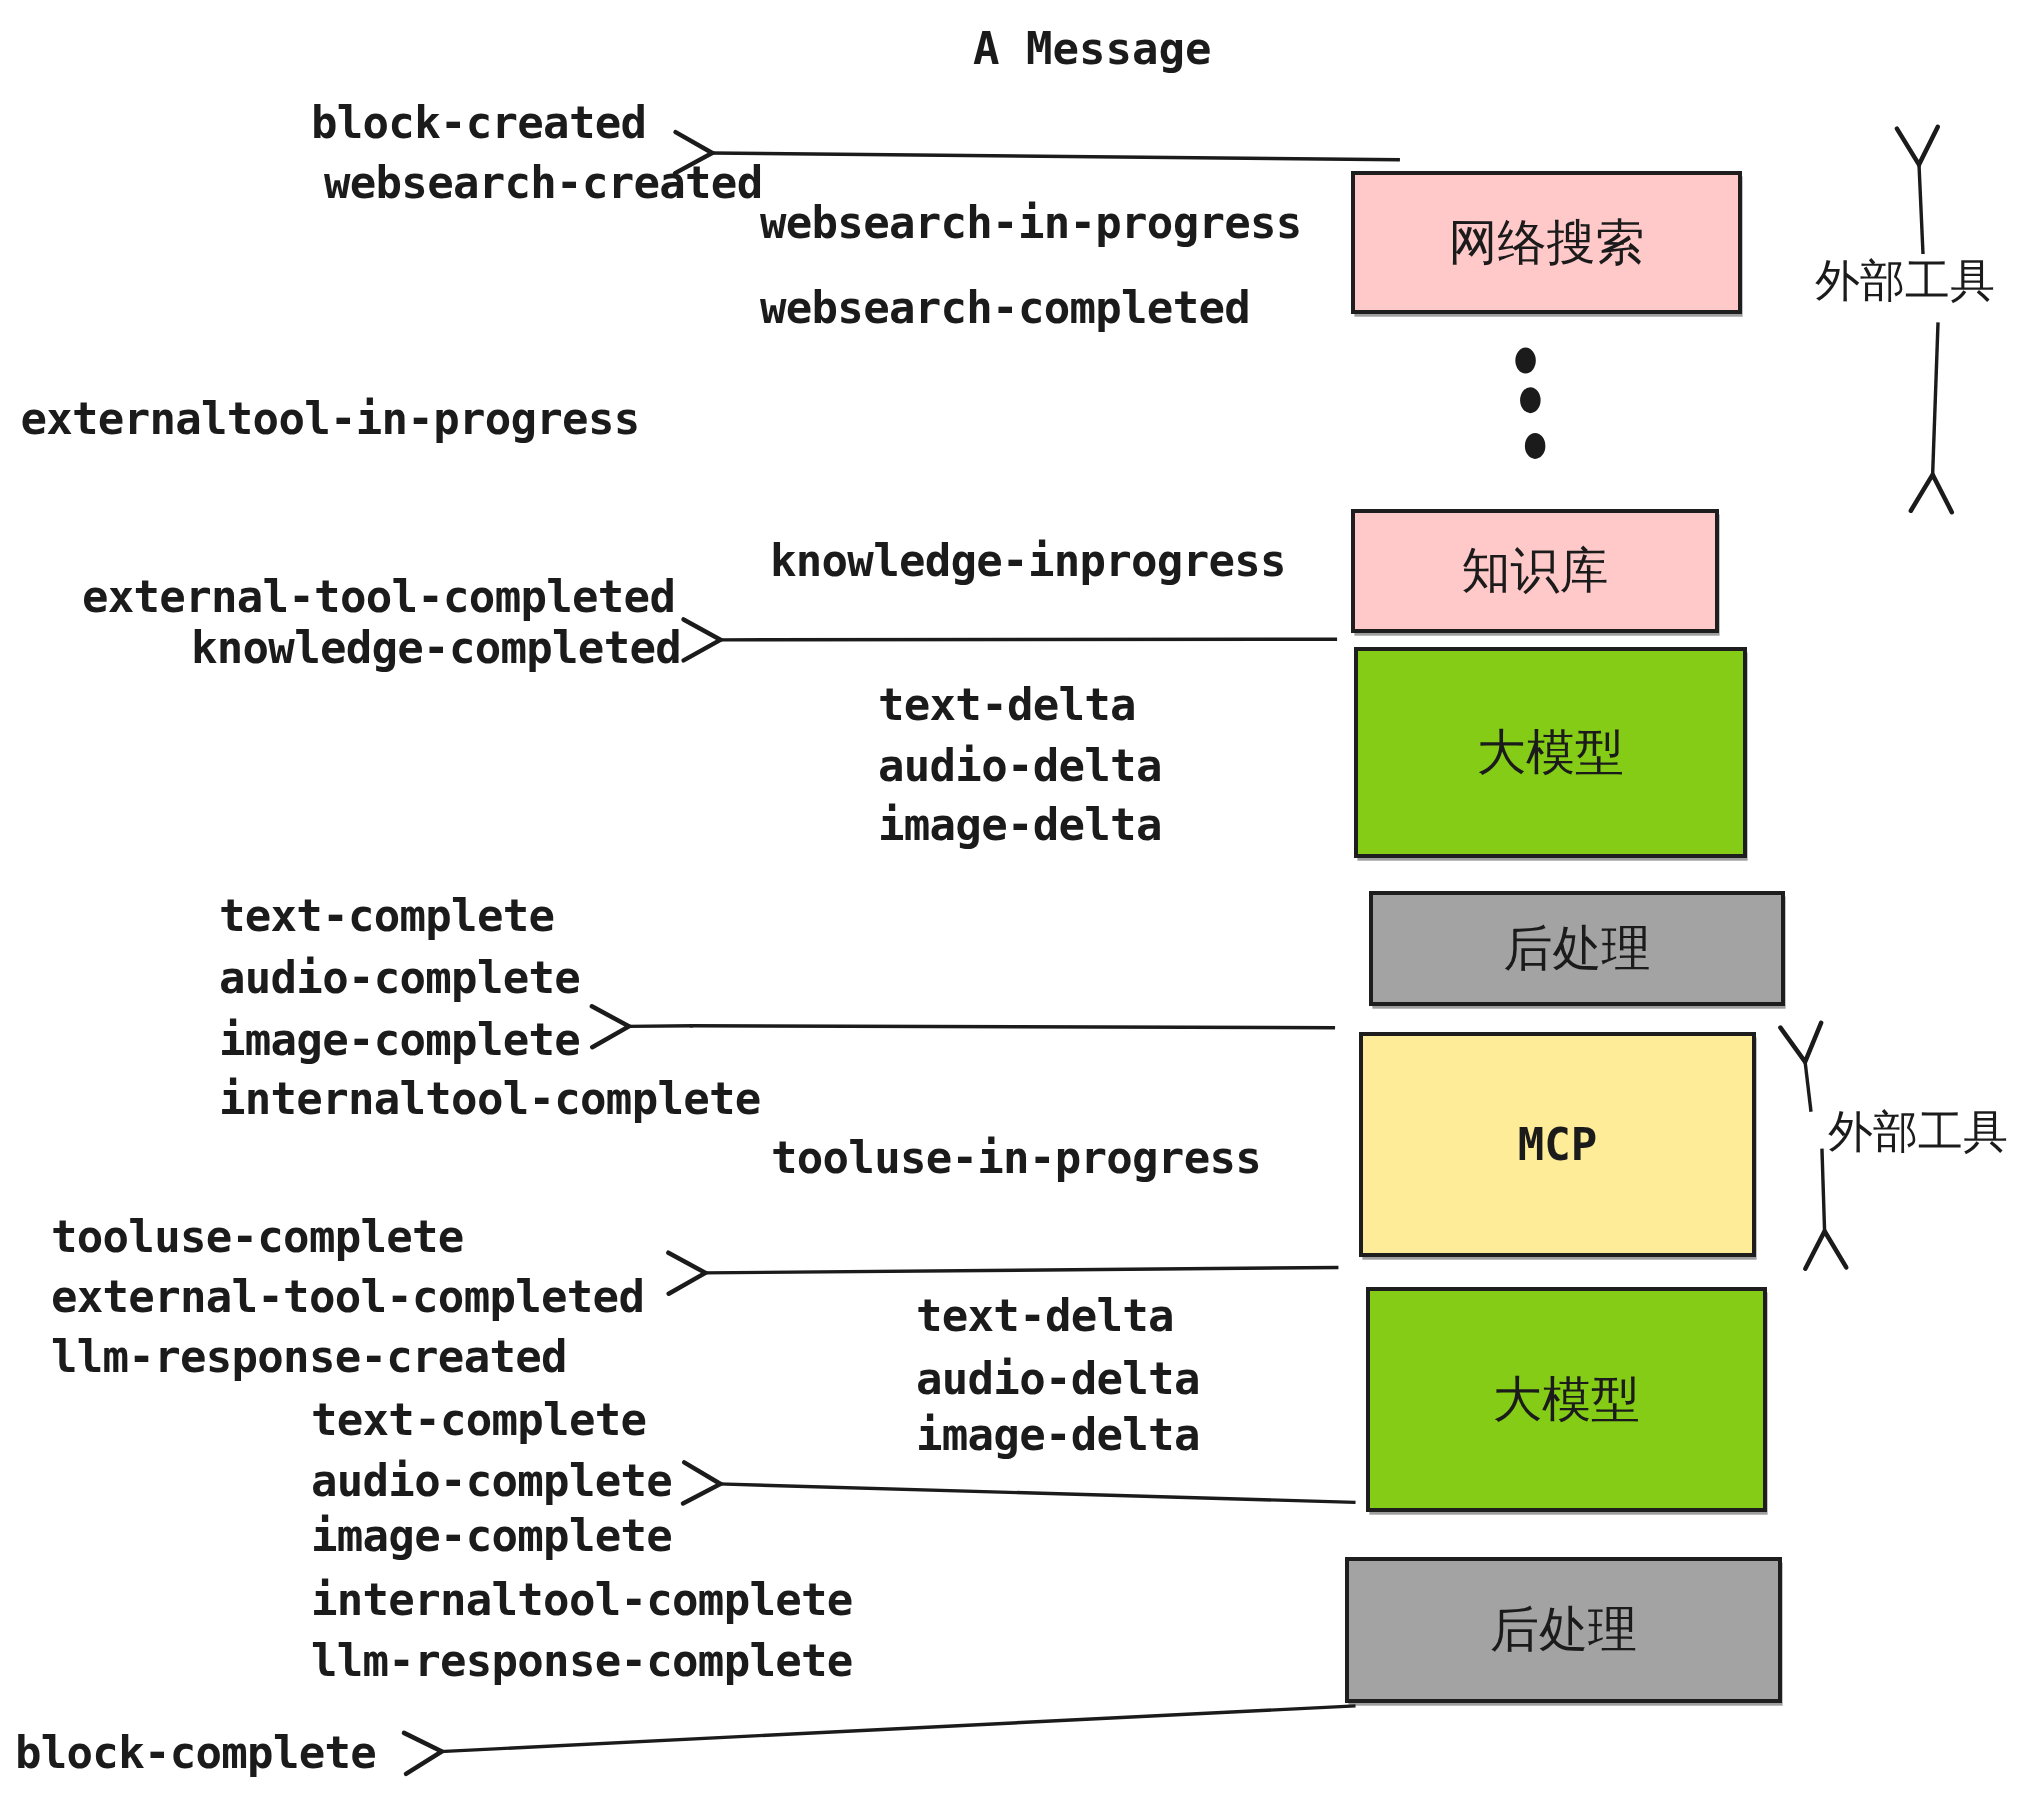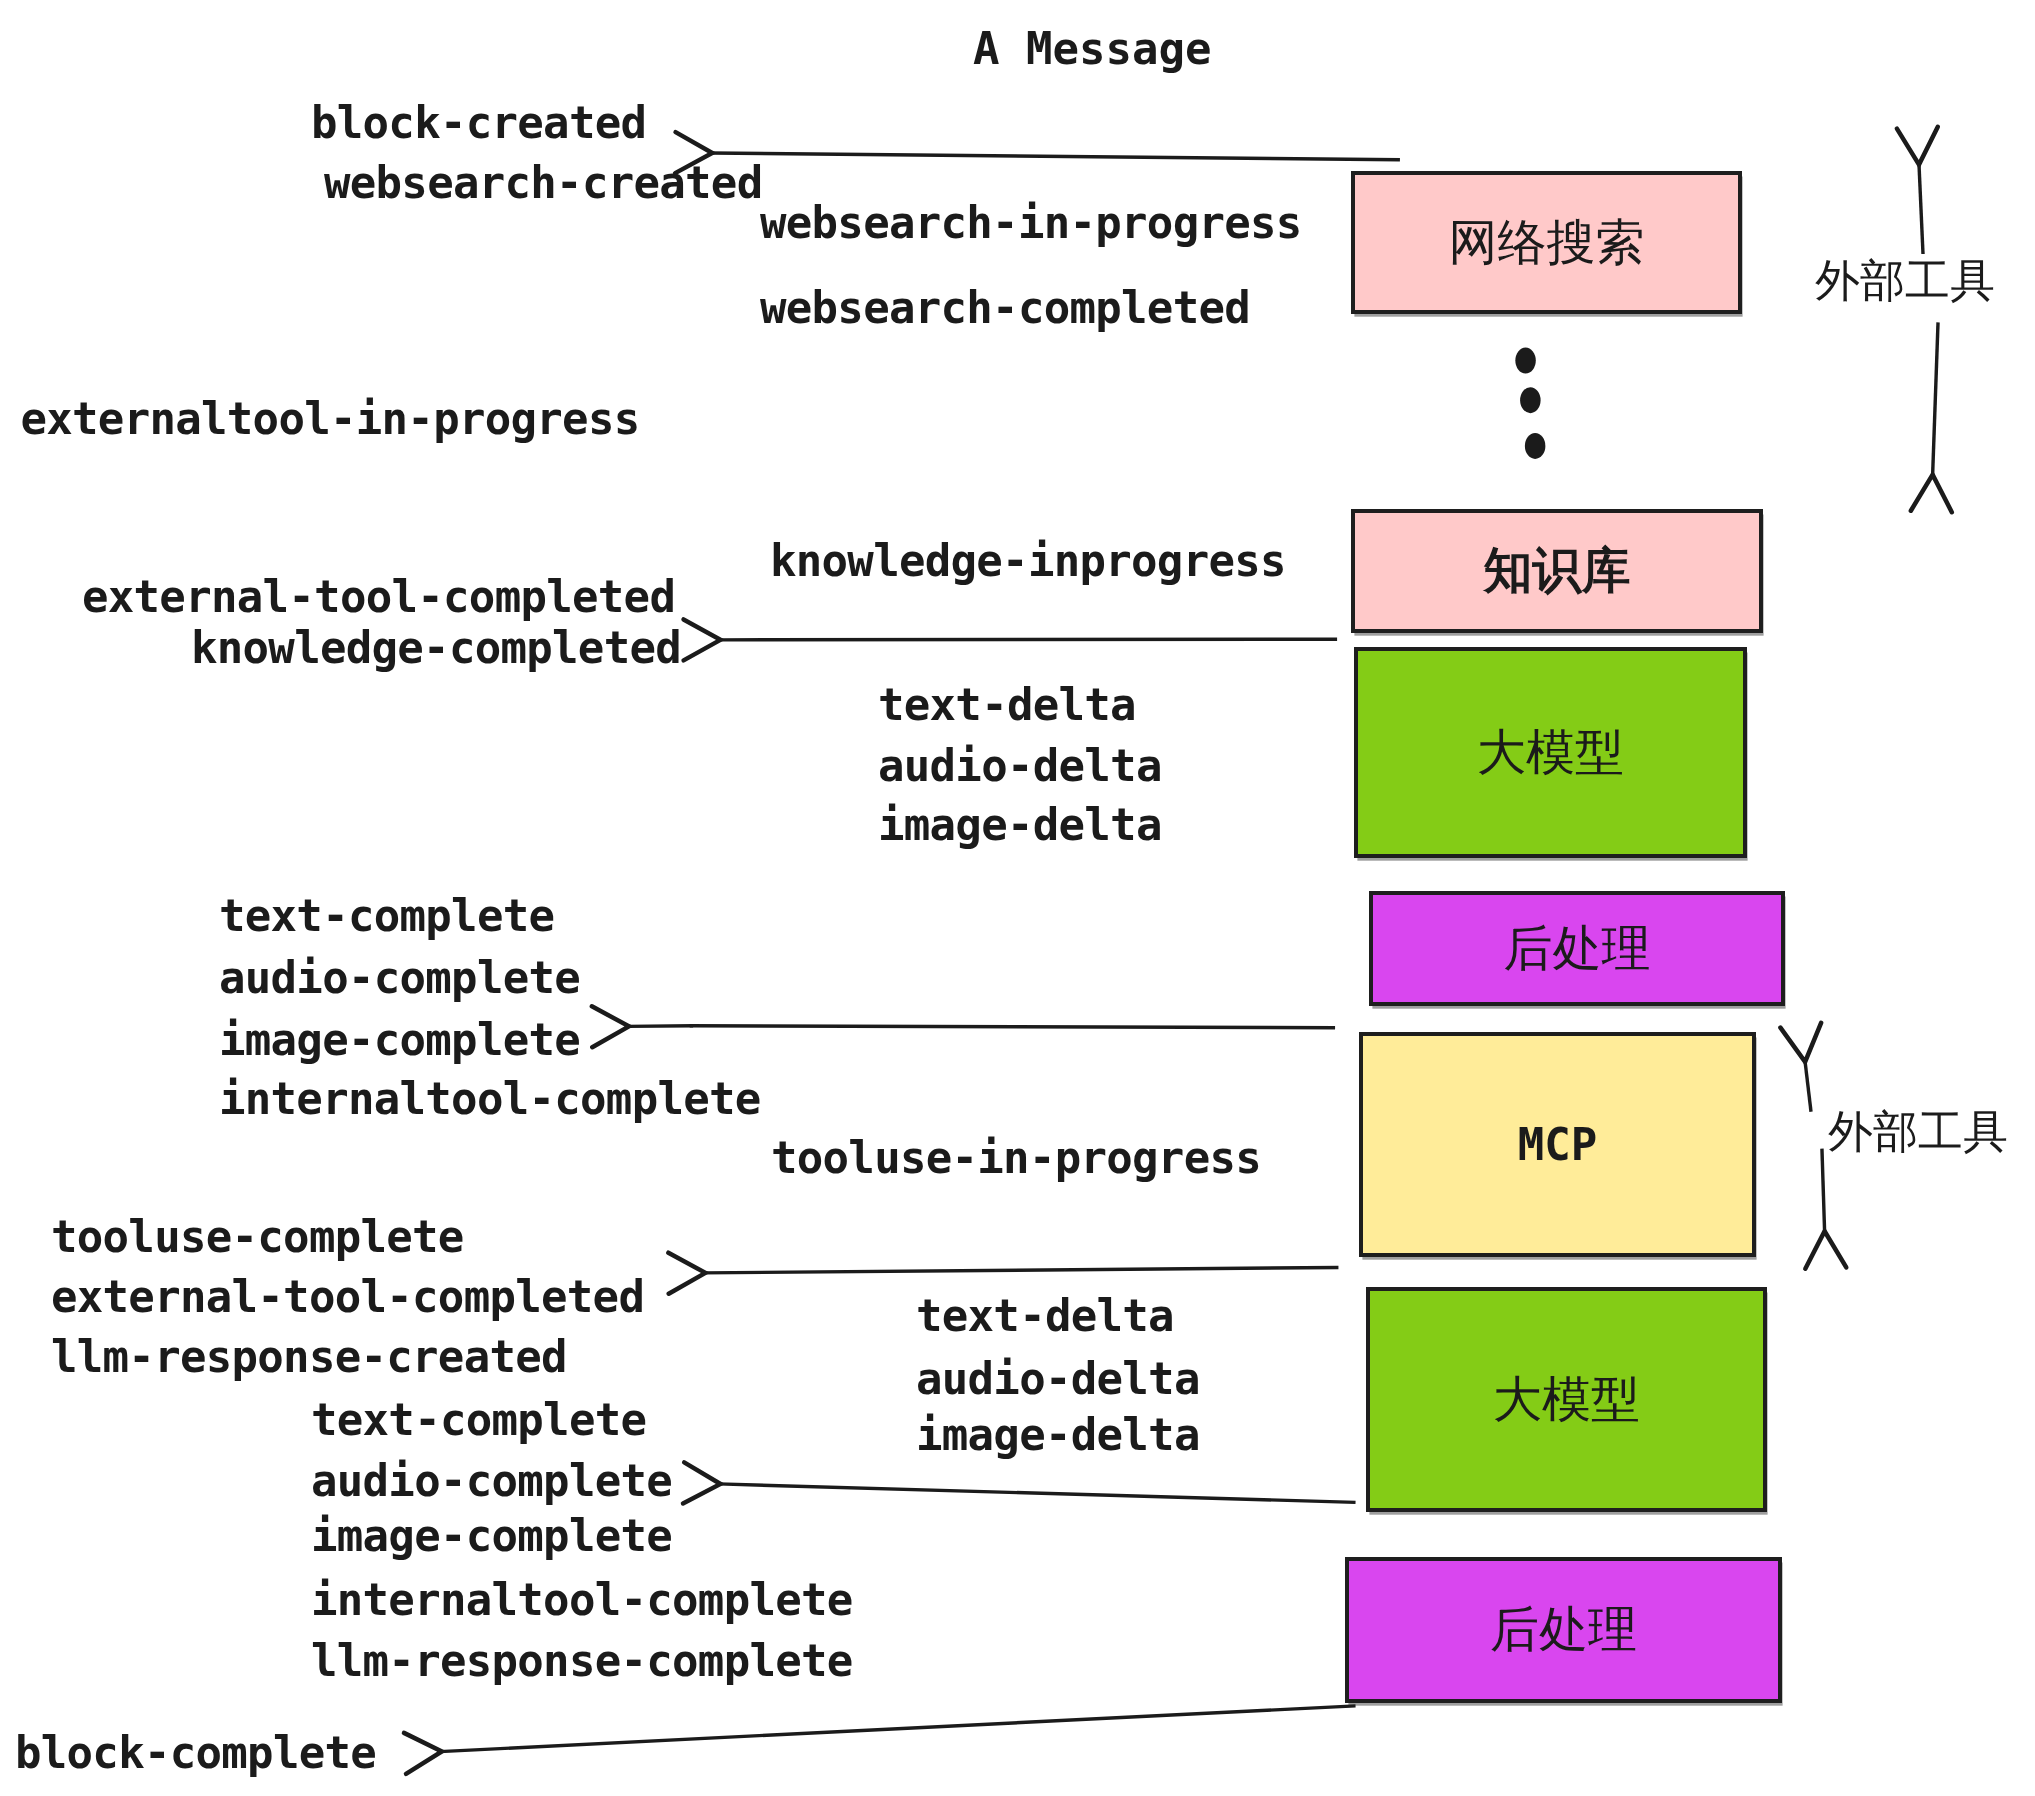--- a/index.html
+++ b/index.html
@@ -31,21 +31,21 @@
     text-align:right;
   }
   .bx{
     position:absolute;
     box-sizing:border-box;
     border:4.8px solid #1e1e1e;
     display:flex;
     align-items:center;
     justify-content:center;
     font-size:49px;
-    background:#d946ef;
+    background:#a3a3a3;
     box-shadow:2px 4.1px 0 -1.4px rgba(40,40,40,0.45);
     white-space:nowrap;
   }
   .bx.pink{background:#ffc9c9;}
   .bx.green{background:#84cc16;}
   .bx.yellow{background:#ffec99;}
   .bx.mono{
     font-family:"DejaVu Sans Mono", "Liberation Mono", monospace;
     font-size:44px;
     font-weight:600;
@@ -129,21 +129,21 @@
   <div class="ev" style="left:311px;  top:1535px;">image-complete</div>
   <div class="ev" style="left:311px;  top:1599px;">internaltool-complete</div>
   <div class="ev" style="left:311px;  top:1660px;">llm-response-complete</div>
 
   <div class="ev" style="left:15px;   top:1752px;">block-complete</div>
 
   <div class="bx pink" style="left:1351px; top:171px;  width:391px; height:143px;">
     <span>网络搜索</span>
   </div>
 
-  <div class="bx pink" style="left:1351px; top:509px;  width:412px; height:124px;font-weight:bold;">
+  <div class="bx pink" style="left:1351px; top:509px;  width:368px; height:124px;">
     <span>知识库</span>
   </div>
 
   <div class="bx green" style="left:1354px; top:647px;  width:393px; height:211px;">
     <span>大模型</span>
   </div>
 
   <div class="bx" style="left:1369px; top:891px; width:416px; height:115px;">
     <span>后处理</span>
   </div>

